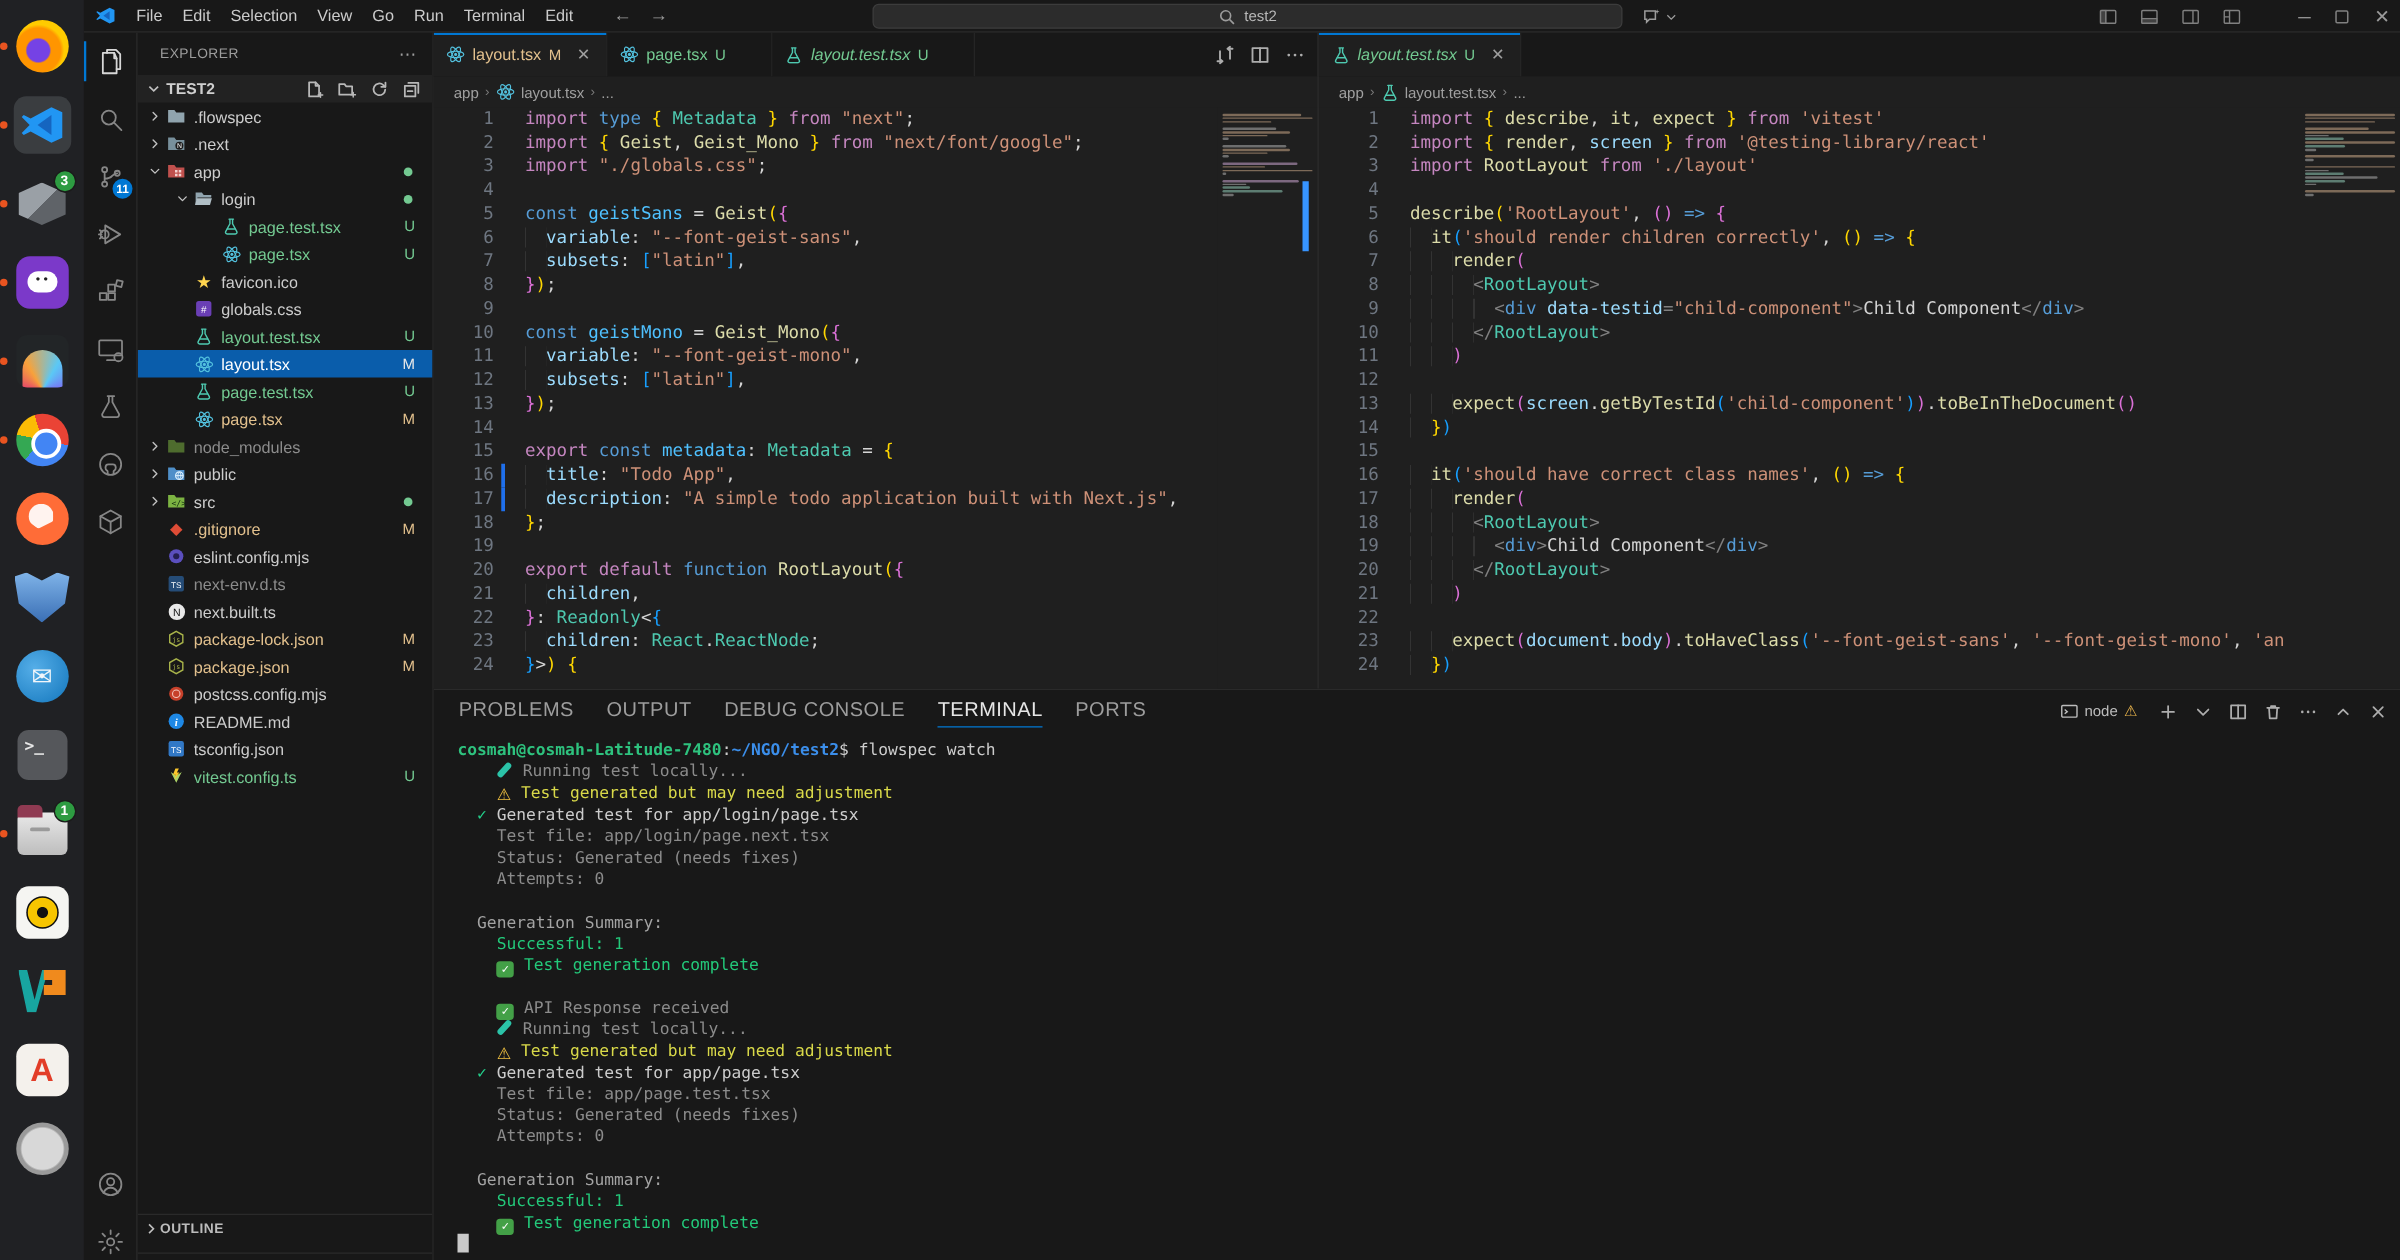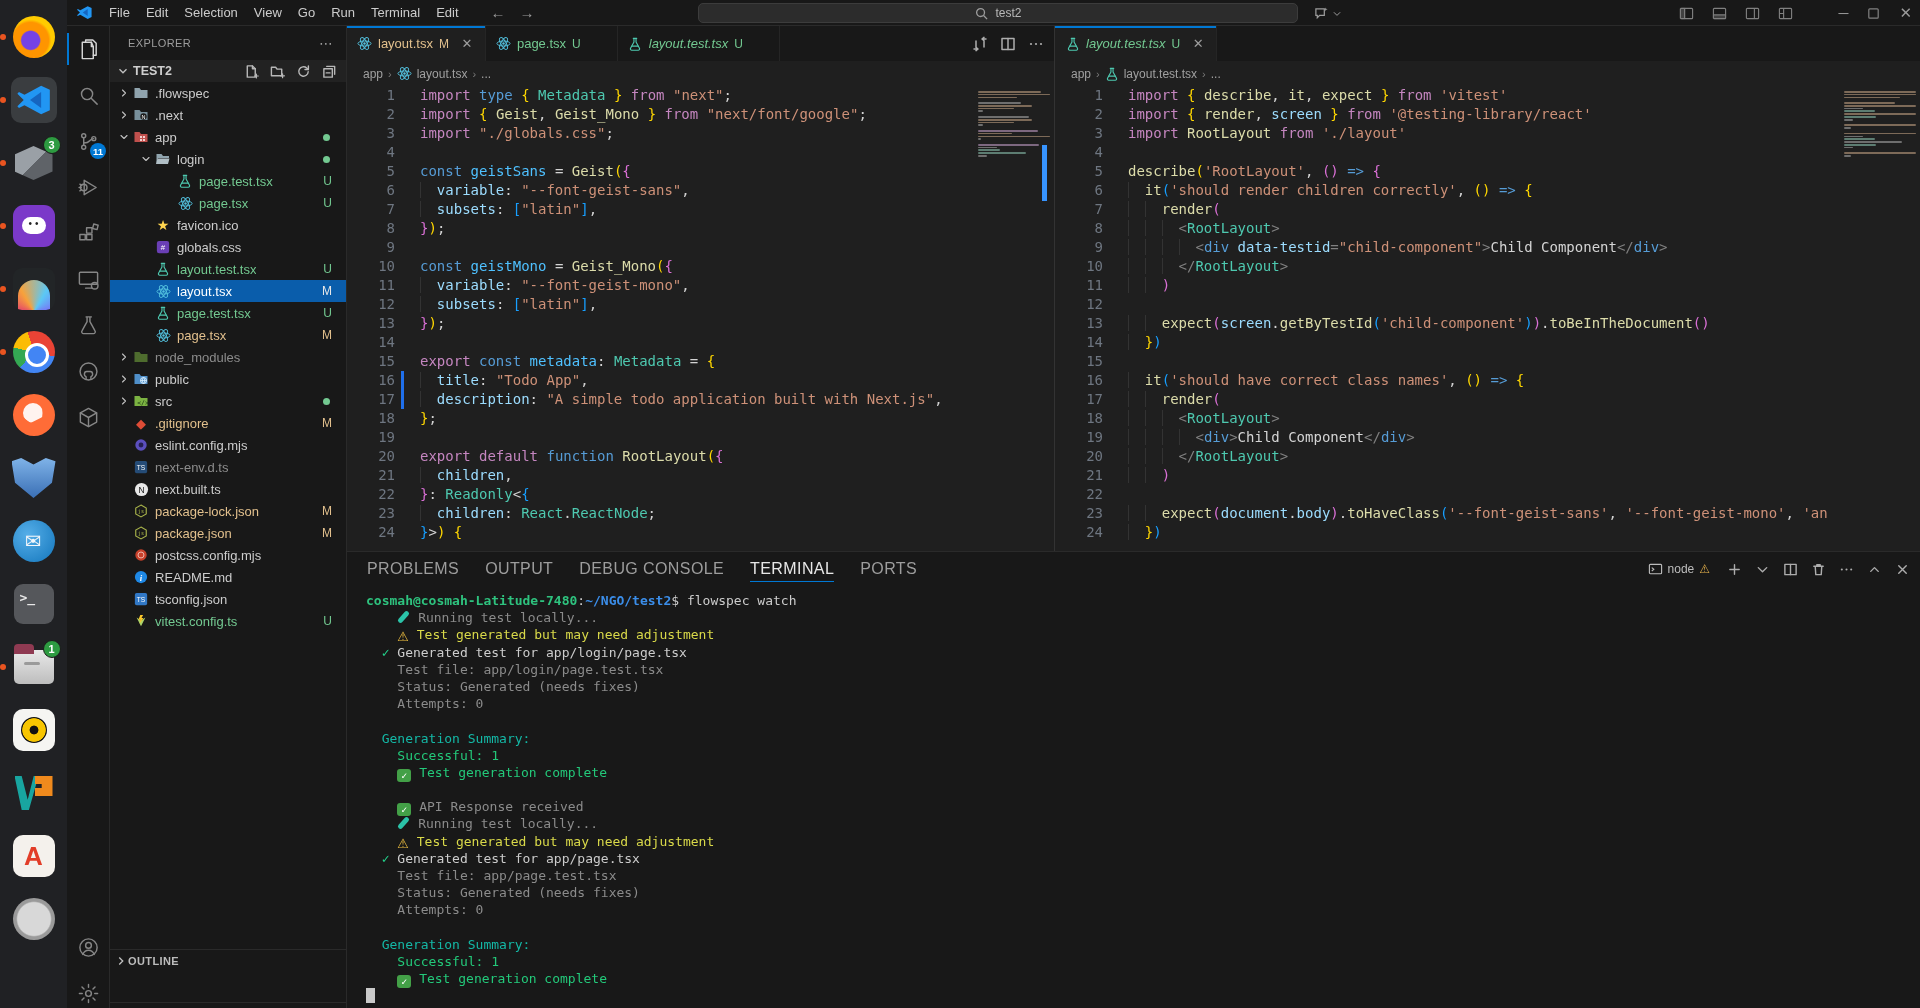--- a/index.html
+++ b/index.html
@@ -82,21 +82,21 @@
   .trow { position:relative; height:22px; display:flex; align-items:center; color:#cccccc; }
   .trow.sel { background:#0a5dab; color:#ffffff; }
   .trow .chev { width:16px; display:flex; justify-content:center; color:#c0c0c0; flex:0 0 auto; }
   .trow .ficon { width:18px; height:16px; display:flex; align-items:center; justify-content:center; margin-right:5px; flex:0 0 auto; }
   .trow .flabel { white-space:nowrap; overflow:hidden; }
   .trow .fbadge { margin-left:auto; margin-right:14px; font-size:12px; }
   .trow .fdot { margin-left:auto; margin-right:16px; width:7px; height:7px; border-radius:50%; background:#73C991; }
   .st-m { color:#E2C08D; } .st-u { color:#73C991; } .st-i { color:#8c8c8c; } .st-n { color:#cccccc; }
   .trow.sel .st-m, .trow.sel .st-u, .trow.sel .st-n { color:#fff; }
   .trow.sel .fbadge { color:#e8e8e8; }
-  #outline-row { position:absolute; left:0; right:0; top:923px; height:22px; border-top:1px solid #2a2a2a; display:flex; align-items:center;
+  #outline-row { position:absolute; left:0; right:0; top:945px; height:22px; border-top:1px solid #2a2a2a; display:flex; align-items:center;
     font-size:11px; font-weight:bold; letter-spacing:.4px; color:#bcbcbc; padding-left:4px; }
   #timeline-row { position:absolute; left:0; right:0; top:976px; height:32px; border-top:1px solid #2a2a2a; display:flex; align-items:center;
     font-size:11px; font-weight:bold; letter-spacing:.4px; color:#bcbcbc; padding-left:4px; }
 
   
   #editors { position:absolute; left:280px; top:26px; right:0; height:525px; display:flex; }
   .egroup { position:relative; height:100%; background:#1f1f1f; overflow:hidden; }
   #eg-left { width:708px; border-right:1px solid #333; }
   #eg-right { flex:1; }
   .tabsbar { height:35px; background:#181818; display:flex; align-items:stretch; position:relative; }
@@ -132,21 +132,21 @@
   .ptab.active { color:#e7e7e7; }
   .ptab.active::after { content:""; position:absolute; left:0; right:0; bottom:4px; height:1.5px; background:#0078d4; }
   .panel-actions { margin-left:auto; display:flex; align-items:center; gap:13px; color:#adadad; }
   .panel-actions svg { width:15px; height:15px; }
   .pchip { display:flex; align-items:center; gap:5px; font-size:12px; color:#bcbcbc; margin-right:4px; }
   .pchip .warn { color:#e9b44c; font-size:12px; }
   #terminal { position:absolute; left:0; right:14px; top:40px; bottom:0; padding-left:19px; overflow:hidden;
     font-family:"DejaVu Sans Mono",monospace; font-size:13px; line-height:17.2px; }
   .tline { height:17.2px; white-space:pre; }
   .tm-user{color:#2EC27E;font-weight:bold} .tm-path{color:#3B8EEA;font-weight:bold}
-  .tm-w{color:#cccccc} .tm-g{color:#8b8b8b} .tm-y{color:#d9d949} .tm-gr{color:#23c97a} .tm-bl{color:#14b8a6} .tm-ck{color:#23d18b;font-weight:bold}
+  .tm-w{color:#cccccc} .tm-g{color:#8b8b8b} .tm-y{color:#d9d949} .tm-gr{color:#23c97a} .tm-bl{color:#a3a3a3} .tm-ck{color:#23d18b;font-weight:bold}
   .ticon { display:inline-block; vertical-align:-2px; }
   .ticon-tube { width:13px; height:14px; position:relative; }
   .ticon-tube::before { content:""; position:absolute; left:4px; top:0; width:5px; height:14px; border-radius:3px; background:#2bc3a8; transform:rotate(42deg); }
   .ticon-check { width:14px; height:13px; border-radius:3px; background:#43a047; color:#fff; font-size:10px; line-height:13px; text-align:center; font-weight:bold; }
   .ticon-warn { color:#f0c040; font-family:"DejaVu Sans",sans-serif; }
   .ticon-cursor { width:9px; height:15px; background:#c9c9c9; vertical-align:-3px; }
 
   .ic { display:inline-flex; align-items:center; justify-content:center; }
   .ic svg { display:block; }
 </style>
@@ -981,21 +981,21 @@
                 <path d="M4 4l8 8M12 4l-8 8"></path>
               </svg>
             </span>
           </span>
       </div>
       <div id="terminal">
           <div class="tline"><span class="tm-user">cosmah@cosmah-Latitude-7480</span><span class="tm-w">:</span><span class="tm-path">~/NGO/test2</span><span class="tm-w">$ </span><span class="tm-w">flowspec watch</span></div>
           <div class="tline"><span class="tm-g">    </span><span class="ticon ticon-tube"></span><span class="tm-g"> Running test locally...</span></div>
           <div class="tline"><span class="tm-y">    </span><span class="ticon ticon-warn">⚠</span><span class="tm-y"> Test generated but may need adjustment</span></div>
           <div class="tline"><span class="tm-w">  </span><span class="tm-ck">✓</span><span class="tm-w"> Generated test for app/login/page.tsx</span></div>
-          <div class="tline"><span class="tm-g">    Test file: app/login/page.test.tsx</span></div>
+          <div class="tline"><span class="tm-g">    Test file: app/login/page.next.tsx</span></div>
           <div class="tline"><span class="tm-g">    Status: Generated (needs fixes)</span></div>
           <div class="tline"><span class="tm-g">    Attempts: 0</span></div>
           <div class="tline"></div>
           <div class="tline"><span class="tm-bl">  Generation Summary:</span></div>
           <div class="tline"><span class="tm-gr">    Successful: 1</span></div>
           <div class="tline"><span class="tm-gr">    </span><span class="ticon ticon-check">✓</span><span class="tm-gr"> Test generation complete</span></div>
           <div class="tline"></div>
           <div class="tline"><span class="tm-g">    </span><span class="ticon ticon-check">✓</span><span class="tm-g"> API Response received</span></div>
           <div class="tline"><span class="tm-g">    </span><span class="ticon ticon-tube"></span><span class="tm-g"> Running test locally...</span></div>
           <div class="tline"><span class="tm-y">    </span><span class="ticon ticon-warn">⚠</span><span class="tm-y"> Test generated but may need adjustment</span></div>

